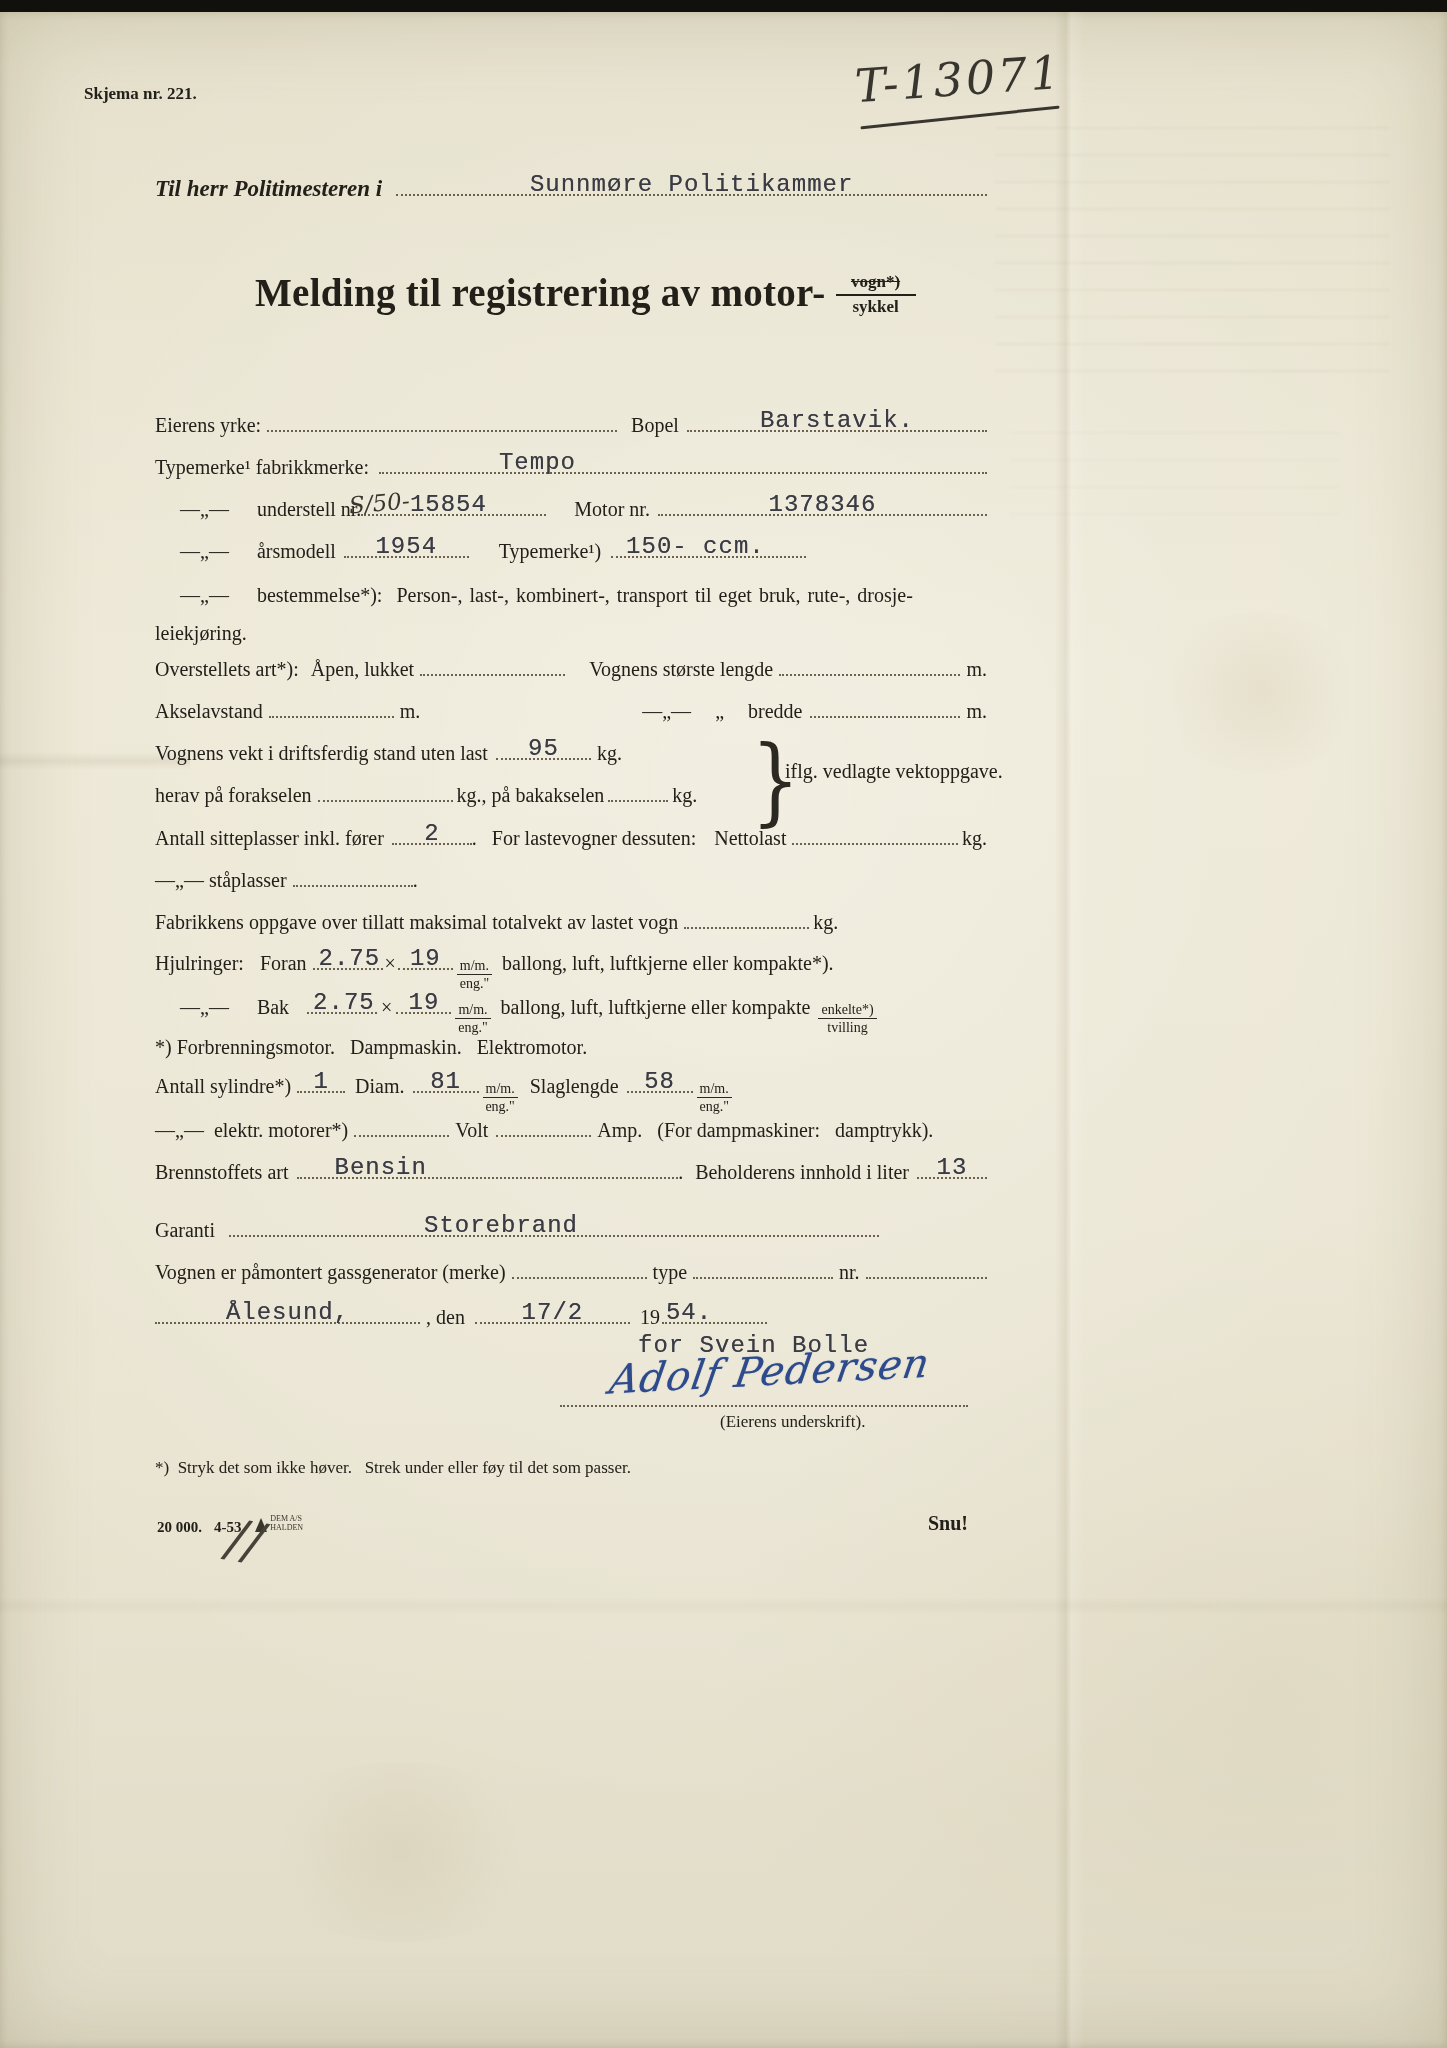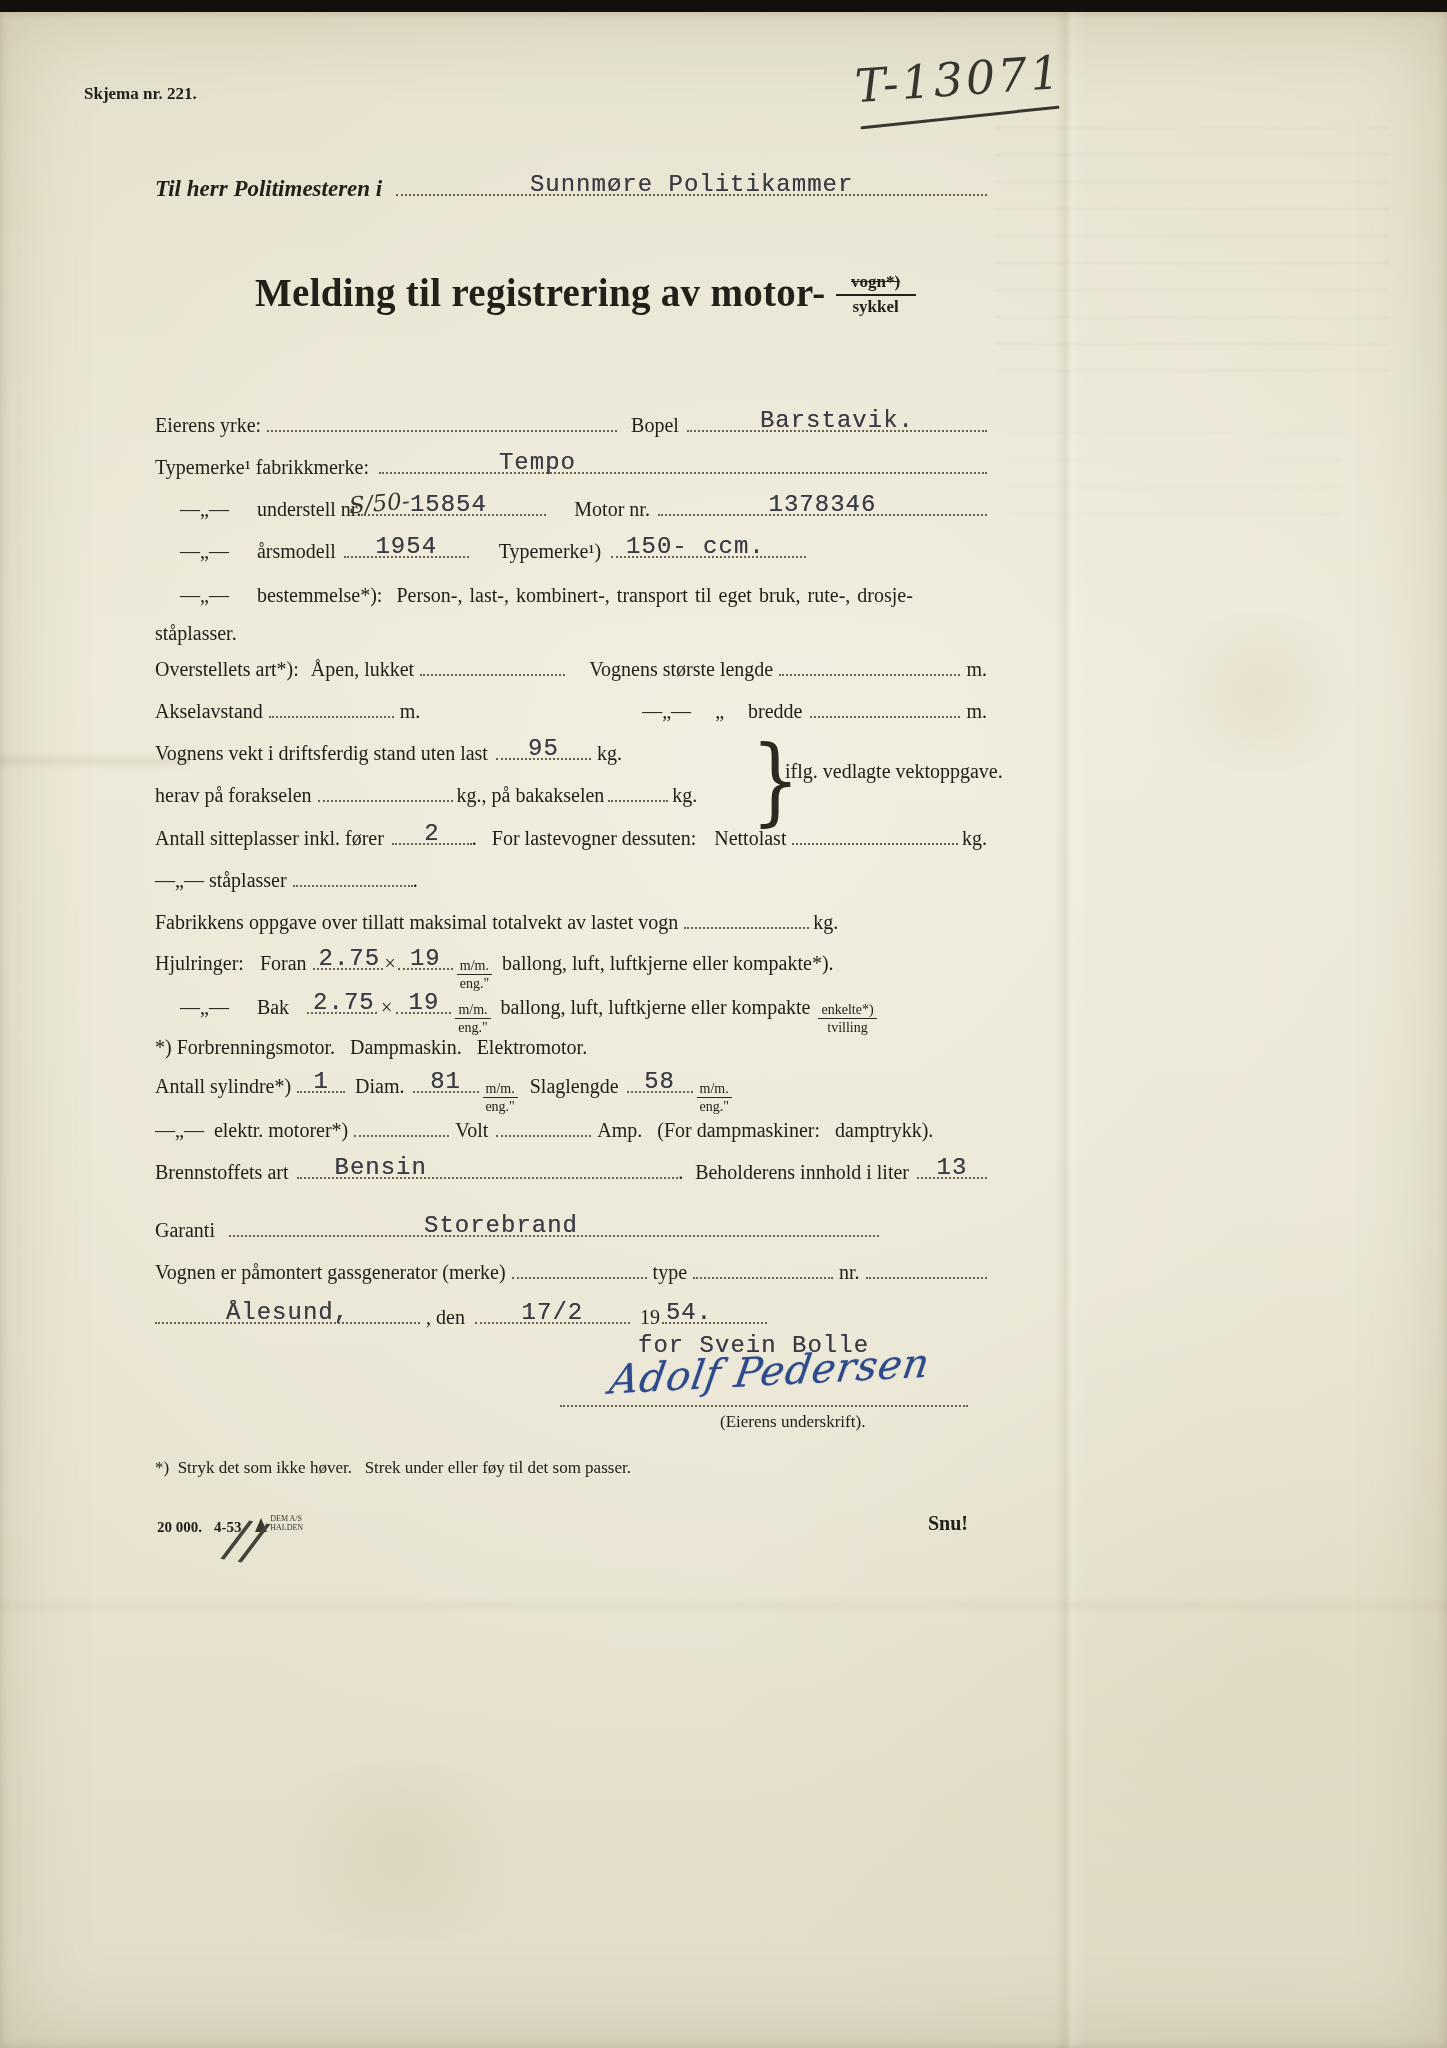--- a/index.html
+++ b/index.html
@@ -135,21 +135,21 @@
     </div>
 
     <div class="row" style="left:180px;top:572px;right:460px;">
       <span class="lbl">—„—</span>
       <span class="gap" style="width:28px;"></span>
       <span class="lbl">bestemmelse*):</span>
       <span class="gap" style="width:14px;"></span>
       <span class="lbl" style="word-spacing:2px;">Person-, last-, kombinert-, transport til eget bruk, rute-, drosje-</span>
     </div>
     <div class="row" style="left:155px;top:610px;">
-      <span class="lbl">ståplasser.</span>
+      <span class="lbl">leiekjøring.</span>
     </div>
 
     <div class="row" style="left:155px;top:646px;right:460px;">
       <span class="lbl">Overstellets art*):</span>
       <span class="gap" style="width:12px;"></span>
       <span class="lbl">Åpen, lukket</span>
       <span class="gap" style="width:6px;"></span>
       <span class="dots" style="width:145px;"></span>
       <span class="gap" style="width:24px;"></span>
       <span class="lbl">Vognens største lengde</span>

